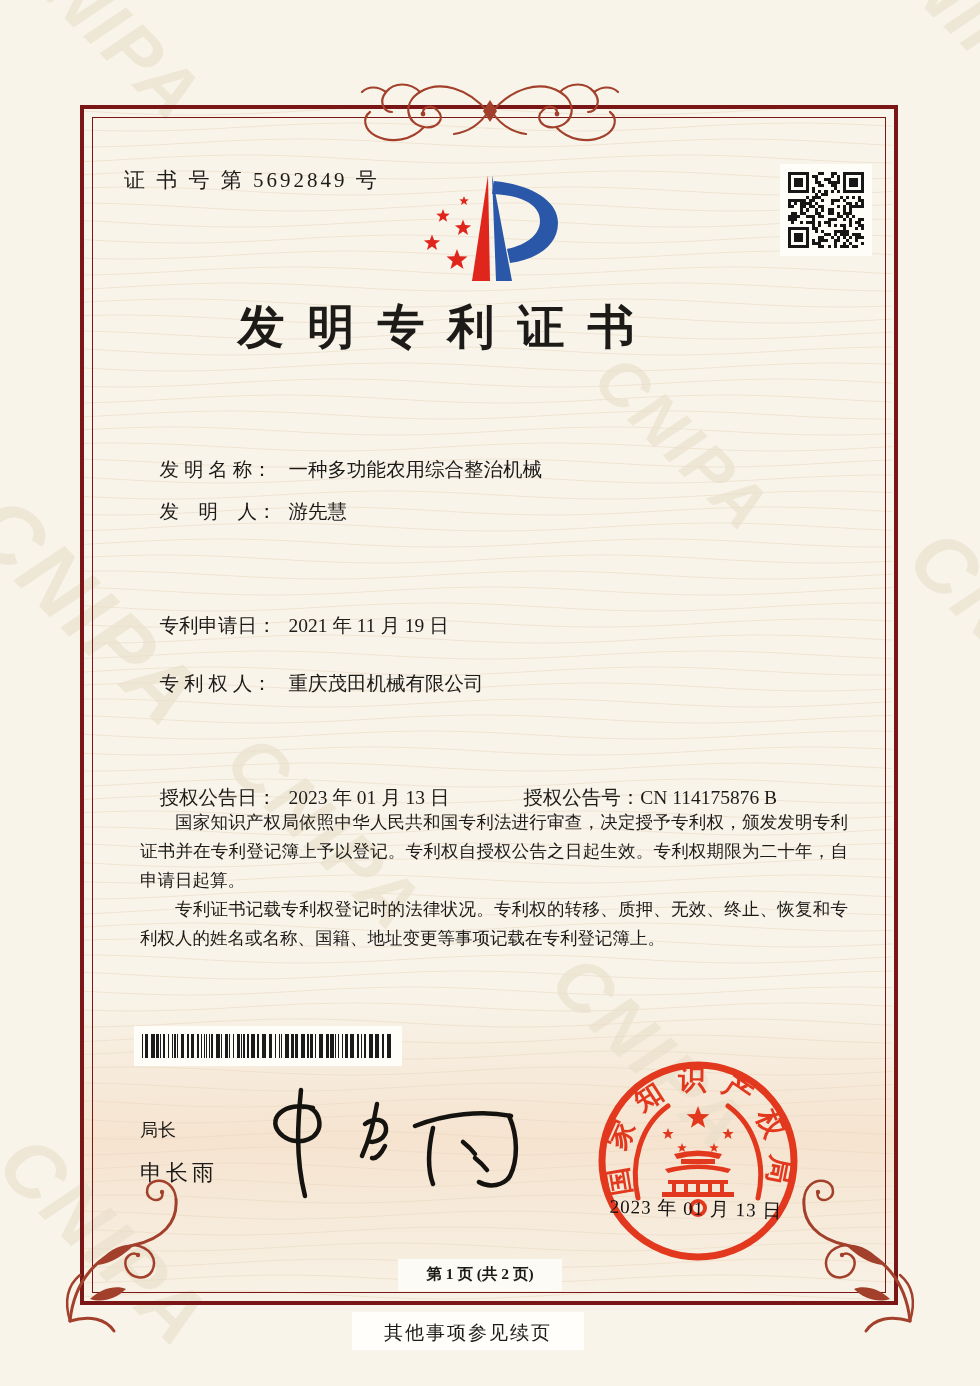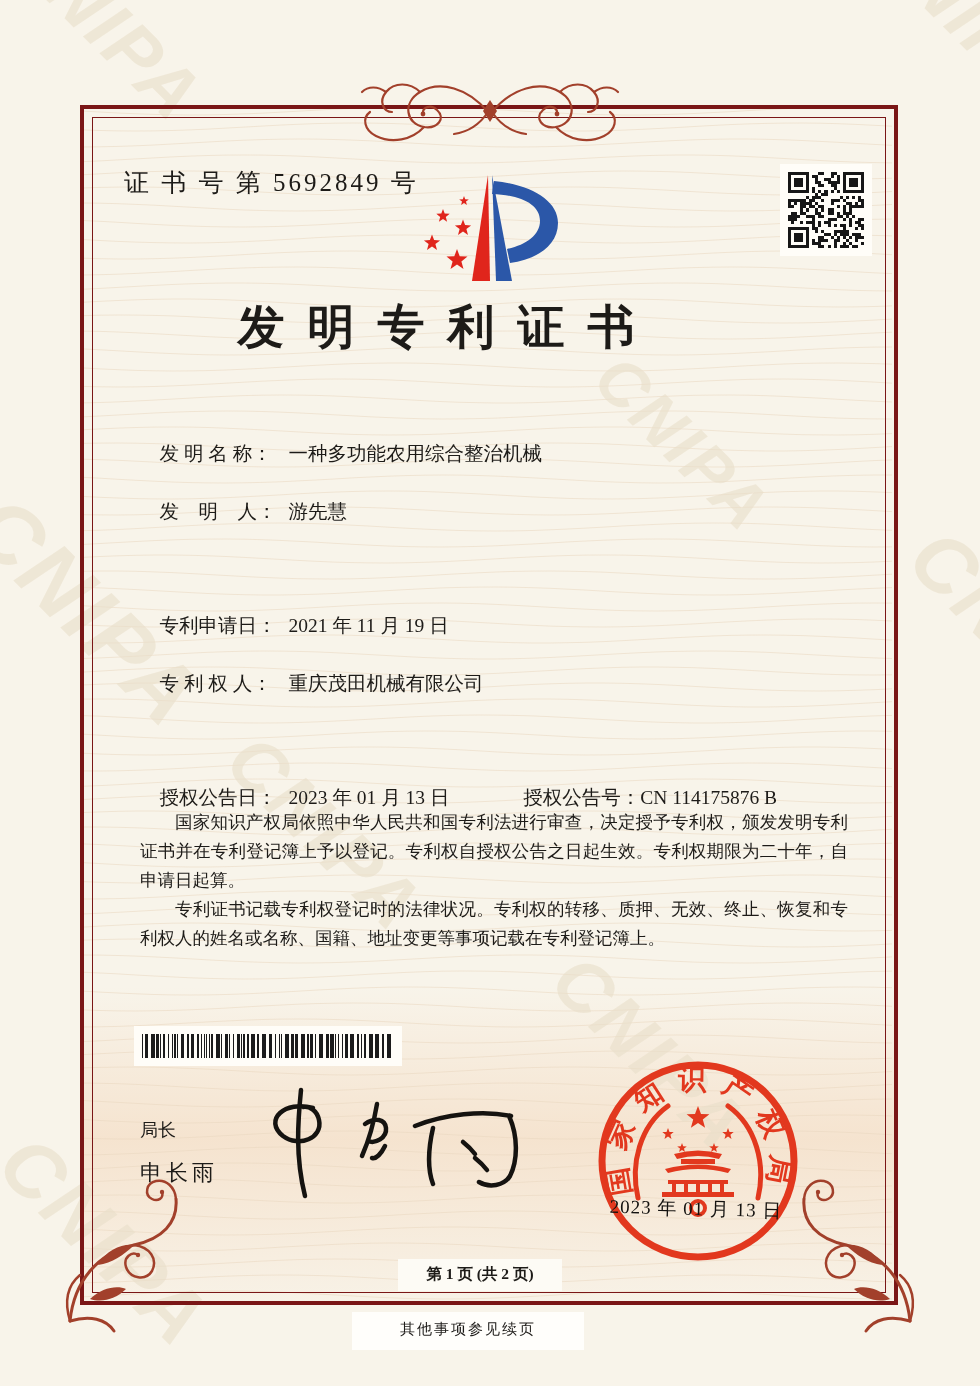--- a/index.html
+++ b/index.html
@@ -21,21 +21,21 @@
   
   .waves-wrap{position:absolute;left:82px;top:107px;width:816px;height:1198px;z-index:0;}
   
   .frame-outer{position:absolute;left:80px;top:105px;width:818px;height:1200px;
       border:4px solid var(--border);z-index:2;pointer-events:none;box-sizing:border-box;}
   .frame-inner{position:absolute;left:92px;top:117px;width:794px;height:1176px;
       border:1px solid var(--border);z-index:2;pointer-events:none;box-sizing:border-box;}
   .orn{position:absolute;z-index:3;pointer-events:none;}
   .content{position:absolute;z-index:4;}
   
-  .cert-no{left:124px;top:166px;font-size:25px;letter-spacing:3px;white-space:pre;}
+  .cert-no{left:124px;top:166px;font-size:21px;letter-spacing:3px;white-space:pre;}
   .logo{left:420px;top:160px;width:145px;height:128px;}
   .qr-chip{left:780px;top:164px;width:92px;height:92px;background:#fffdf8;}
   .qr{left:788px;top:172px;width:76px;height:76px;}
   .title{left:0;top:296px;width:872px;text-align:center;font-size:47px;font-weight:600;
          letter-spacing:23px;padding-left:23px;box-sizing:border-box;}
   
   .field-row{left:140px;width:726px;font-size:19.5px;white-space:pre;}
   .flabel{display:inline-block;min-width:129px;white-space:pre;}
   .fvalue{white-space:pre;}
   .pair2{position:absolute;left:354px;top:0;white-space:pre;}
@@ -52,21 +52,21 @@
         font-family:"Liberation Sans","DejaVu Sans",sans-serif;}
   .sig{left:225px;top:1086px;width:300px;height:115px;z-index:4;}
   
   .seal{left:593px;top:1056px;width:210px;height:210px;z-index:5;}
   .seal-date{left:606px;top:1196px;width:180px;z-index:6;text-align:center;
         font-size:19px;letter-spacing:1px;color:#141210;transform:rotate(1.5deg);white-space:pre;}
   
   .page-chip{left:398px;top:1259px;width:164px;height:32px;background:#fdfbf5;z-index:3;}
   .page-info{left:0;top:1264px;width:960px;text-align:center;font-size:15.5px;white-space:pre;z-index:4;font-weight:bold;}
   .cont-chip{left:352px;top:1312px;width:232px;height:38px;background:#fffefb;z-index:3;}
-  .continuation{left:352px;top:1320px;width:232px;text-align:center;font-size:15px;
+  .continuation{left:352px;top:1320px;width:232px;text-align:center;font-size:19px;
         letter-spacing:2px;z-index:4;white-space:pre;}
   .chip{position:absolute;z-index:3;}
 </style>
 </head>
 <body>
 
 <div class="page">
 
   <svg id="waves" class="waves-wrap" viewBox="0 0 816 1198" preserveAspectRatio="none">
     <defs>
@@ -530,21 +530,21 @@
       <rect x="15" y="24" width="1" height="1" fill="#171717"></rect>
       <rect x="17" y="24" width="1" height="1" fill="#171717"></rect>
       <rect x="18" y="24" width="1" height="1" fill="#171717"></rect>
       <rect x="19" y="24" width="1" height="1" fill="#171717"></rect>
       <rect x="21" y="24" width="1" height="1" fill="#171717"></rect>
       <rect x="22" y="24" width="1" height="1" fill="#171717"></rect>
     </svg>
 
   <div class="content title">发明专利证书</div>
 
-  <div class="content field-row" style="top:418px">
+  <div class="content field-row" style="top:434px">
     <span class="flabel">发 明 名 称：</span><span class="fvalue">一种多功能农用综合整治机械</span>
   </div>
   <div class="content field-row" style="top:476px">
     <span class="flabel">发　明　人：</span><span class="fvalue">游先慧</span>
   </div>
   <div class="content field-row" style="top:590px">
     <span class="flabel">专利申请日：</span><span class="fvalue">2021 年 11 月 19 日</span>
   </div>
   <div class="content field-row" style="top:648px">
     <span class="flabel">专 利 权 人：</span><span class="fvalue">重庆茂田机械有限公司</span>

